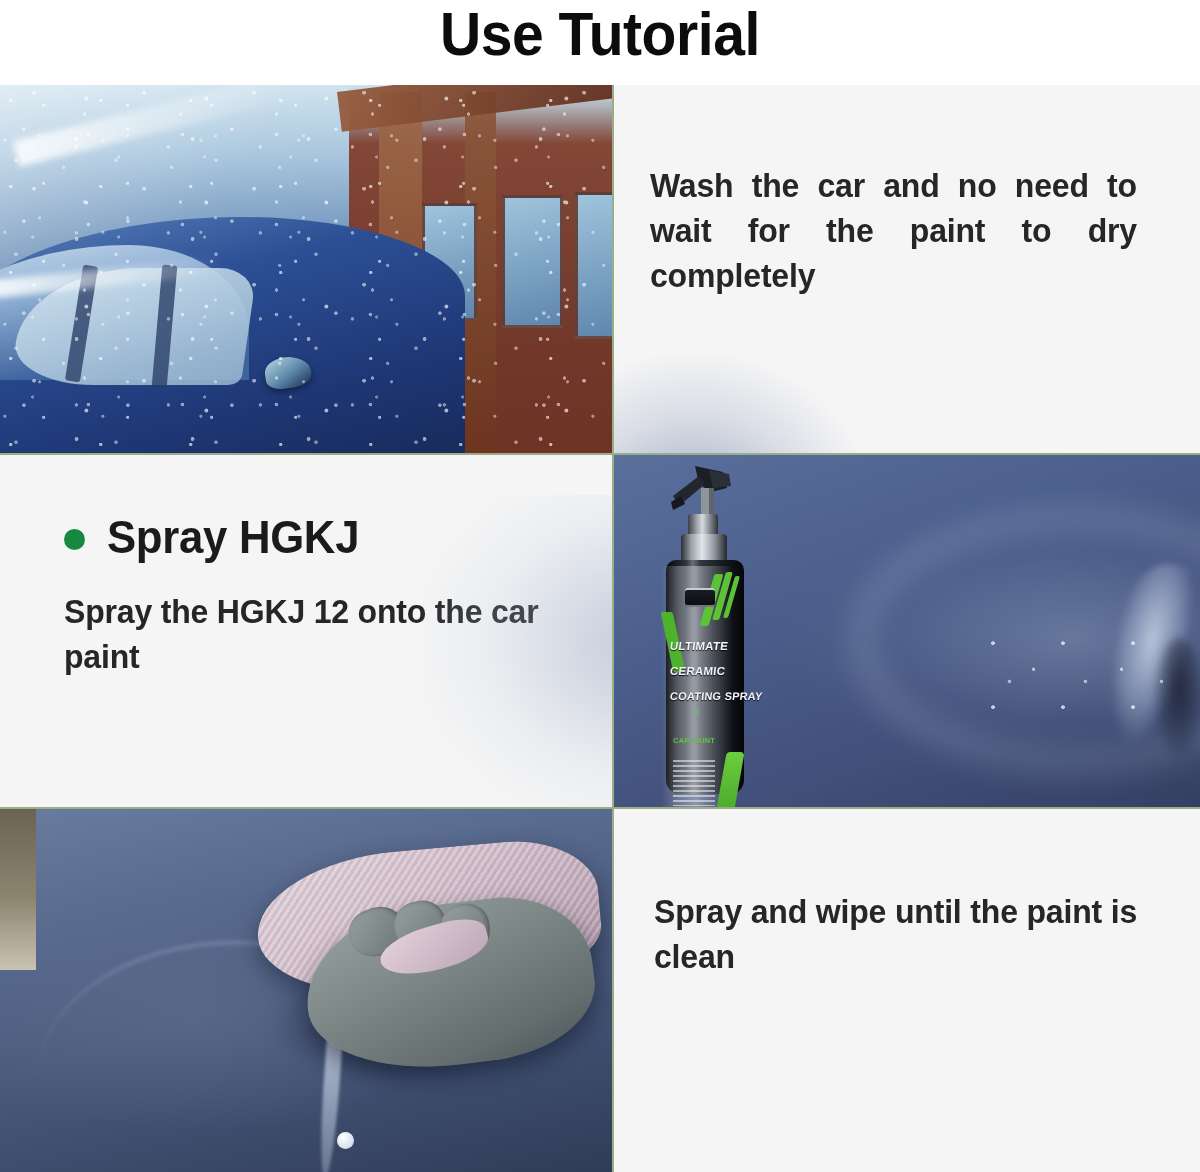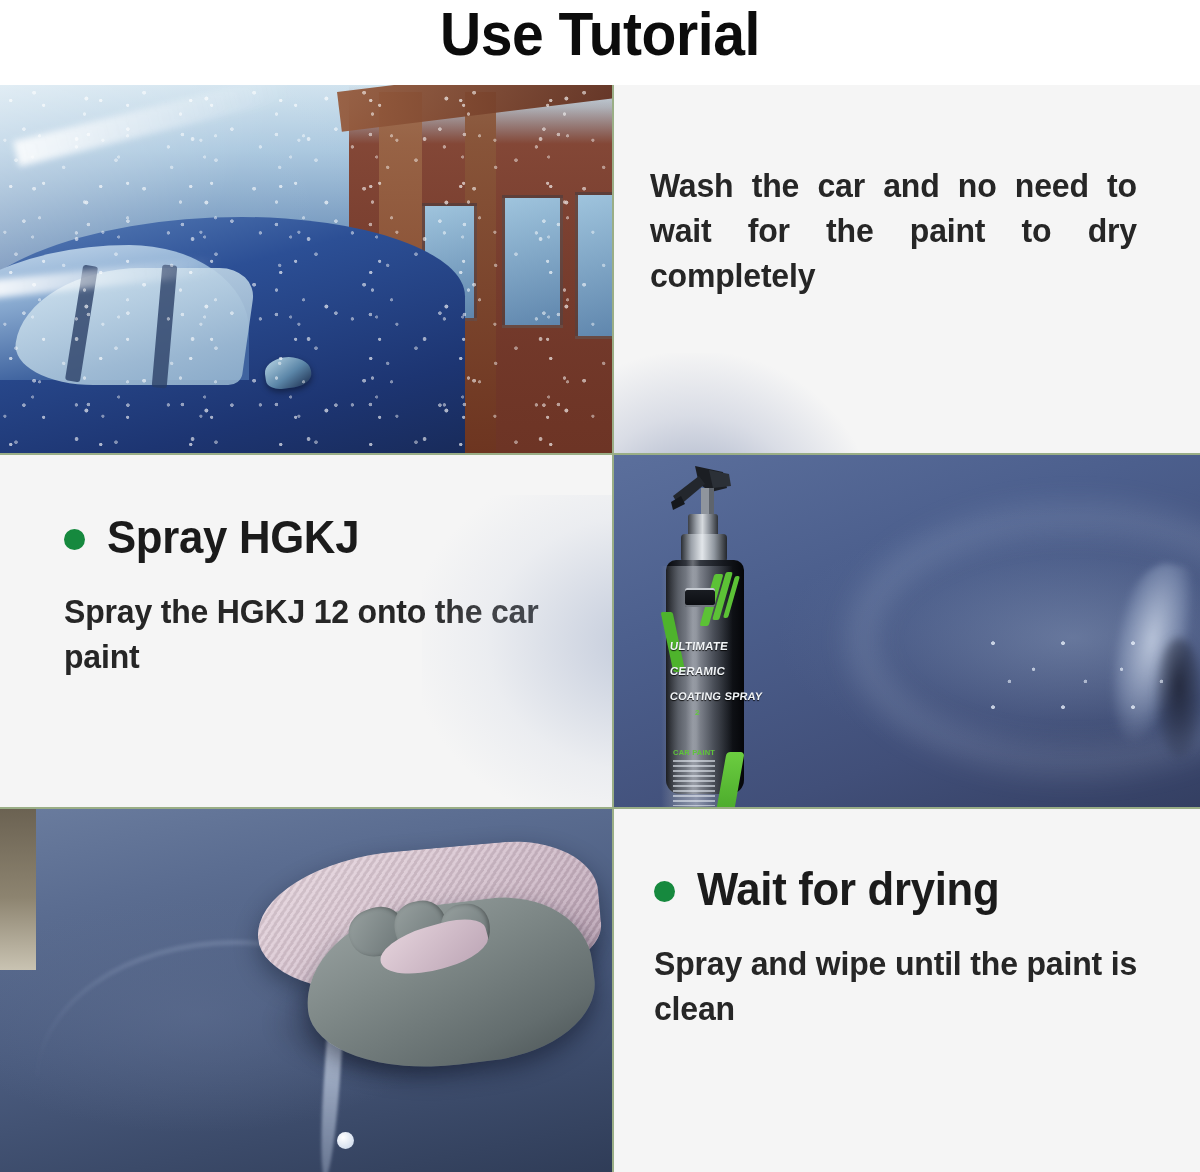--- a/index.html
+++ b/index.html
@@ -343,21 +343,21 @@
     position: absolute;
     left: 34px; top: 246px;
     color: #63c93e;
     font-family: "Liberation Sans", sans-serif;
     font-weight: bold;
     font-size: 8px;
     letter-spacing: .3px;
   }
   .btl-green-txt {
     position: absolute;
-    left: 12px; top: 286px;
+    left: 12px; top: 274px;
     color: #5fc53a;
     font-family: "Liberation Sans", sans-serif;
     font-weight: bold;
     font-size: 7.5px;
     letter-spacing: .2px;
   }
   .btl-fine {
     position: absolute;
     left: 12px; top: 298px; width: 42px; height: 46px;
     background: repeating-linear-gradient(180deg,
@@ -540,20 +540,16 @@
       <div class="towel"></div>
       <div class="hand"></div>
       <div class="finger f1"></div>
       <div class="finger f2"></div>
       <div class="finger f3"></div>
       <div class="towel-fold"></div>
     </div>
   </div>
 
   <div class="cell textpanel p3">
-    <div class="headrow">
-      <span class="bullet"></span>
-      <span class="heading">Wait for drying</span>
-    </div>
     <div class="body">Spray and wipe until the paint is clean</div>
   </div>
 
 </div>
 
 </body></html>

